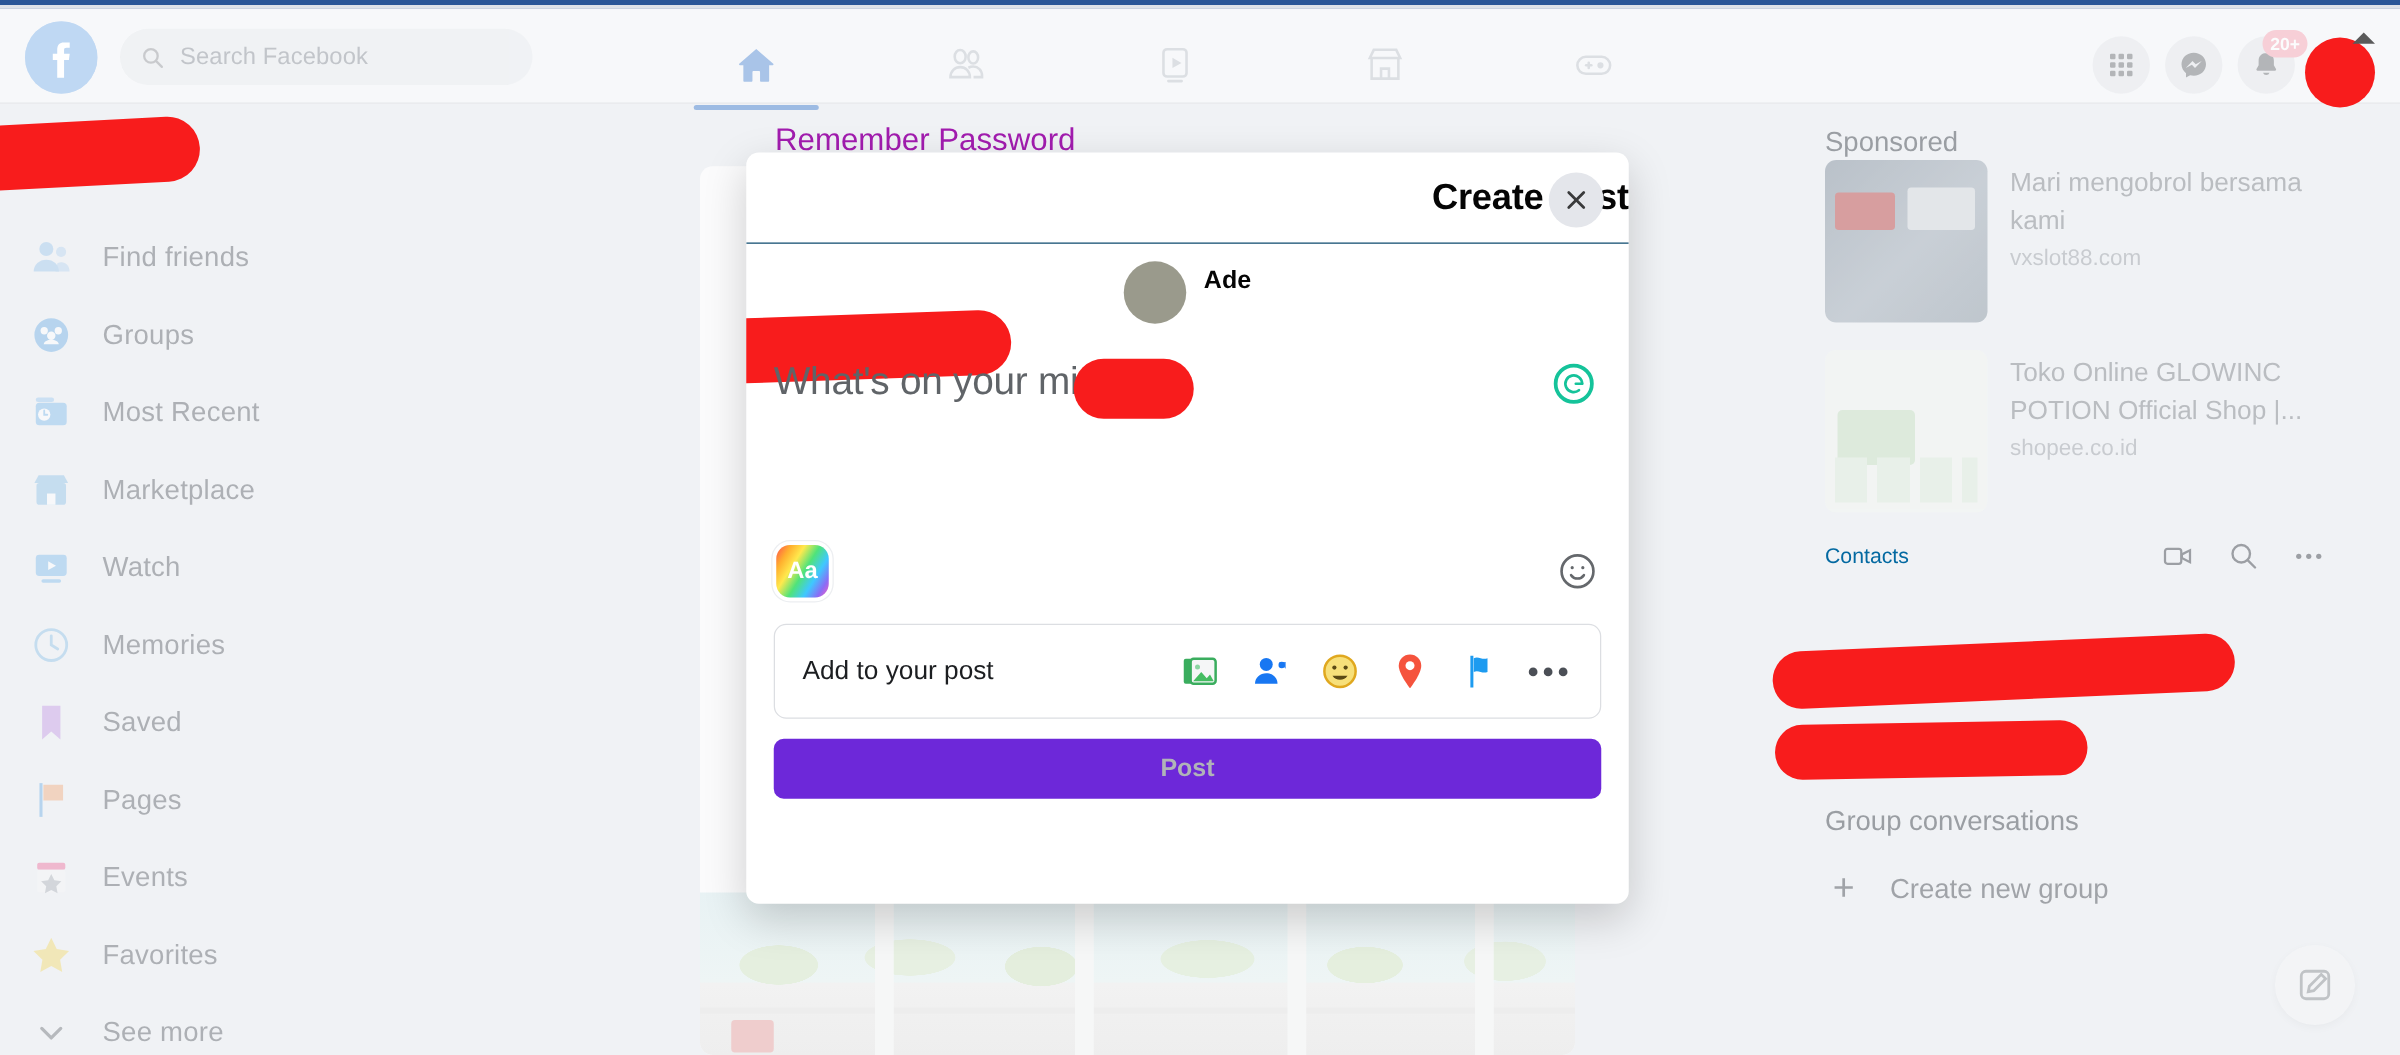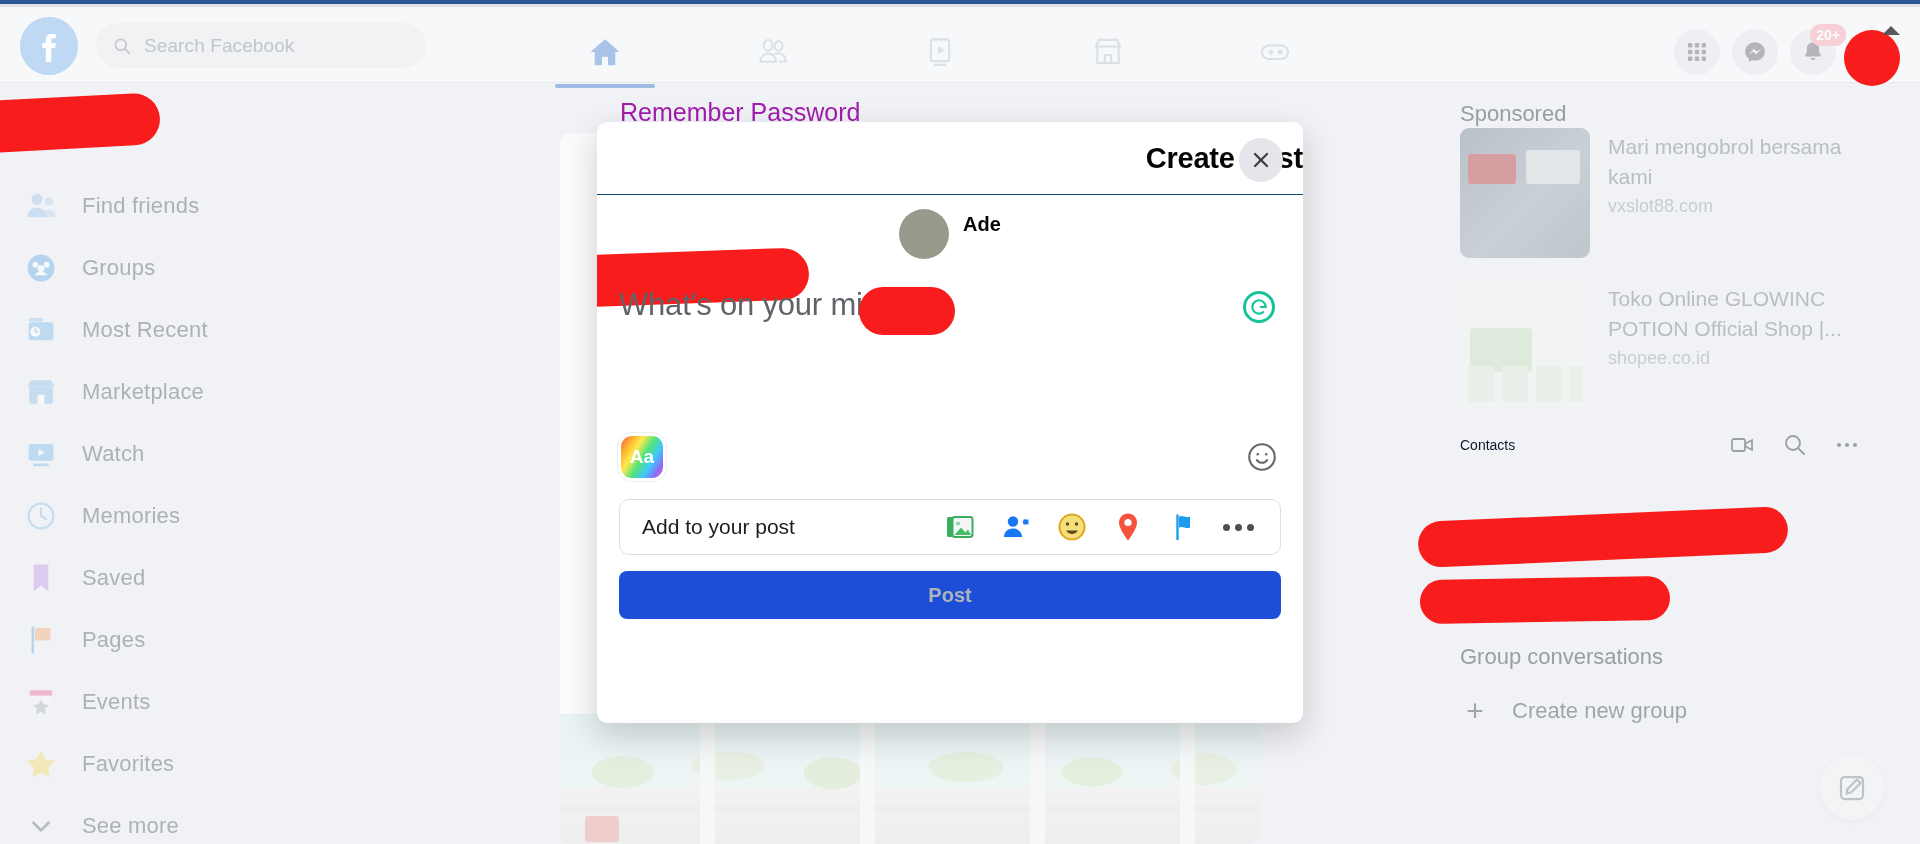--- a/index.html
+++ b/index.html
@@ -218,36 +218,36 @@
     background: linear-gradient(122deg, #ff4d4d 0%, #ffb02e 18%, #ffe94d 34%,
                 #4fe37a 52%, #3fc8ff 70%, #8b6cf5 86%, #ff5cc0 100%);
     display: flex; align-items: center; justify-content: center;
     color: #fff; font-size: 19px; font-weight: bold; cursor: pointer;
     box-shadow: 0 0 0 3px #fff, 0 0 0 4px #eceef1;
   }
   .emoji-btn { width: 34px; height: 34px; cursor: pointer; }
   .emoji-btn svg { width: 34px; height: 34px; }
 
   .addto {
-    margin: 6px 22px 0 22px; height: 56px;
+    margin: 6px 22px 0 22px; height: 76px;
     border: 1px solid #dcdee2; border-radius: 10px;
     display: flex; align-items: center; justify-content: space-between;
     padding: 0 26px 0 22px;
   }
   .addto-label { font-size: 21px; color: #1c1e21; }
   .addto-icons { display: flex; align-items: center; gap: 22px; }
   .addto-icons .ai { width: 34px; height: 34px; cursor: pointer;
     display:flex; align-items:center; justify-content:center; }
   .addto-icons .ai svg { width: 32px; height: 32px; }
   .dots { display: flex; gap: 5px; align-items: center; cursor: pointer; }
   .dots i { width: 7px; height: 7px; border-radius: 50%; background: #4b4f56; display:block; }
 
   .post-btn {
     margin: 16px 22px 0 22px; height: 48px;
-    background: #1d4ed8; border-radius: 8px;
+    background: #6d28d9; border-radius: 8px;
     display: flex; align-items: center; justify-content: center;
     color: #b0b3b8; font-size: 20px; font-weight: bold; cursor: default;
   }
 
   
   .right-col {
     position: absolute; right: 0; top: 83px; width: 480px; height: 761px;
     padding: 18px 60px 0 20px;
   }
   .rc-heading { font-size: 22px; color: #9a9ea3; margin-bottom: 1px; }
@@ -277,21 +277,21 @@
     background: repeating-linear-gradient(90deg,#e3efe0 0 26px, transparent 26px 34px);
   }
   .ad-body { padding-top: 4px; }
   .ad-title { font-size: 21px; color: #8e9297; line-height: 30px; }
   .ad-url { font-size: 18px; color: #a9adb2; margin-top: 4px; }
 
   .contacts-head {
     display: flex; align-items: center; justify-content: space-between;
     margin-top: 10px; margin-bottom: 4px;
   }
-  .contacts-title { font-size: 14px; color: #0f172a; }
+  .contacts-title { font-size: 17px; color: #0369a1; }
   .contacts-tools { display: flex; align-items: center; gap: 26px; opacity:.5; }
   .contacts-tools .ct { width: 26px; height: 26px; cursor: pointer; }
   .contacts-tools .ct svg { width: 26px; height: 26px; }
 
   .redact-c1 {
     position: absolute; left: -42px; top: 82px;
     width: 370px; height: 46px; border-radius: 23px;
     background: #f81c1c; transform: rotate(-2.5deg);
   }
   .redact-c2 {

